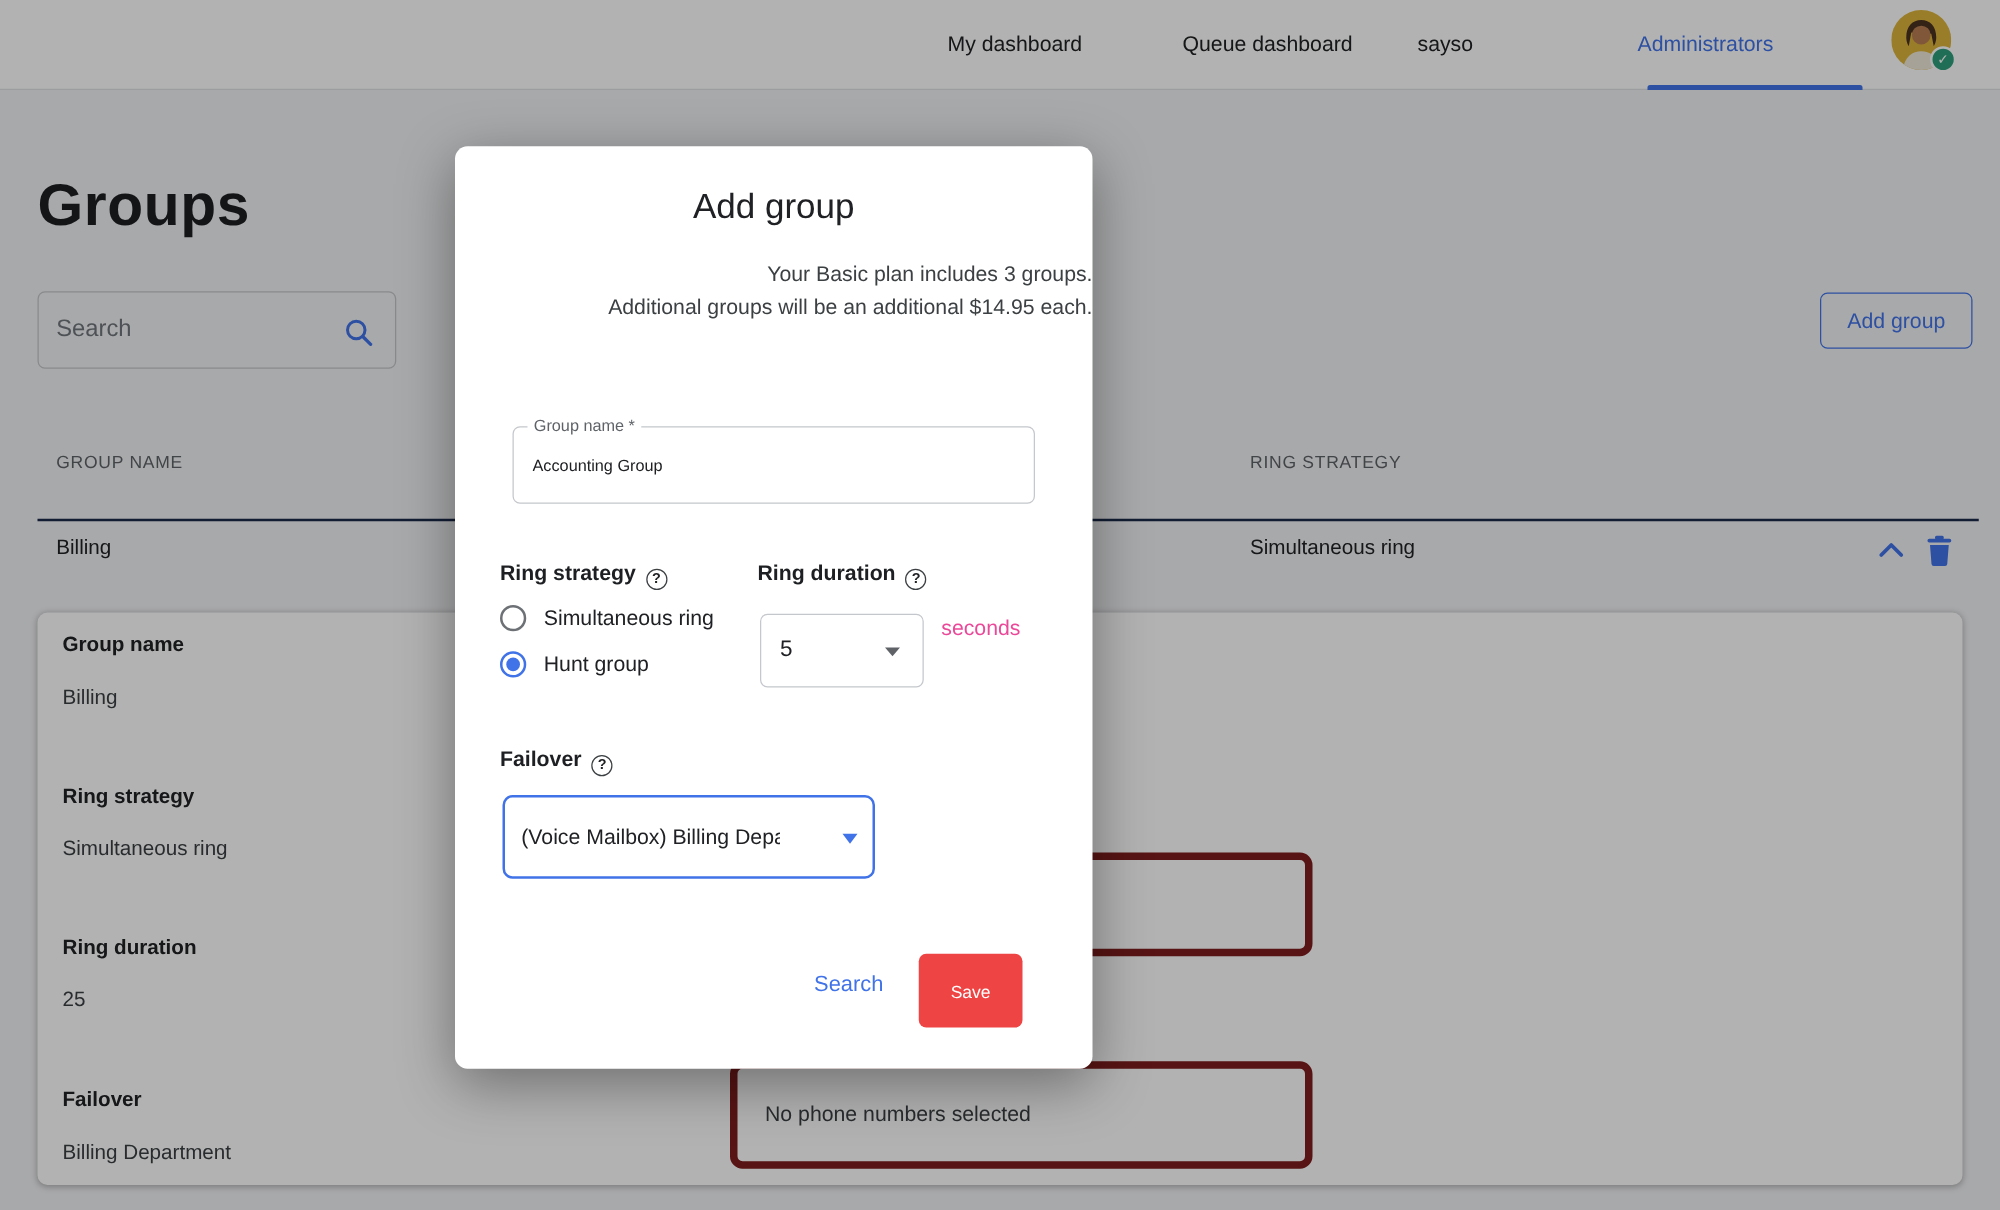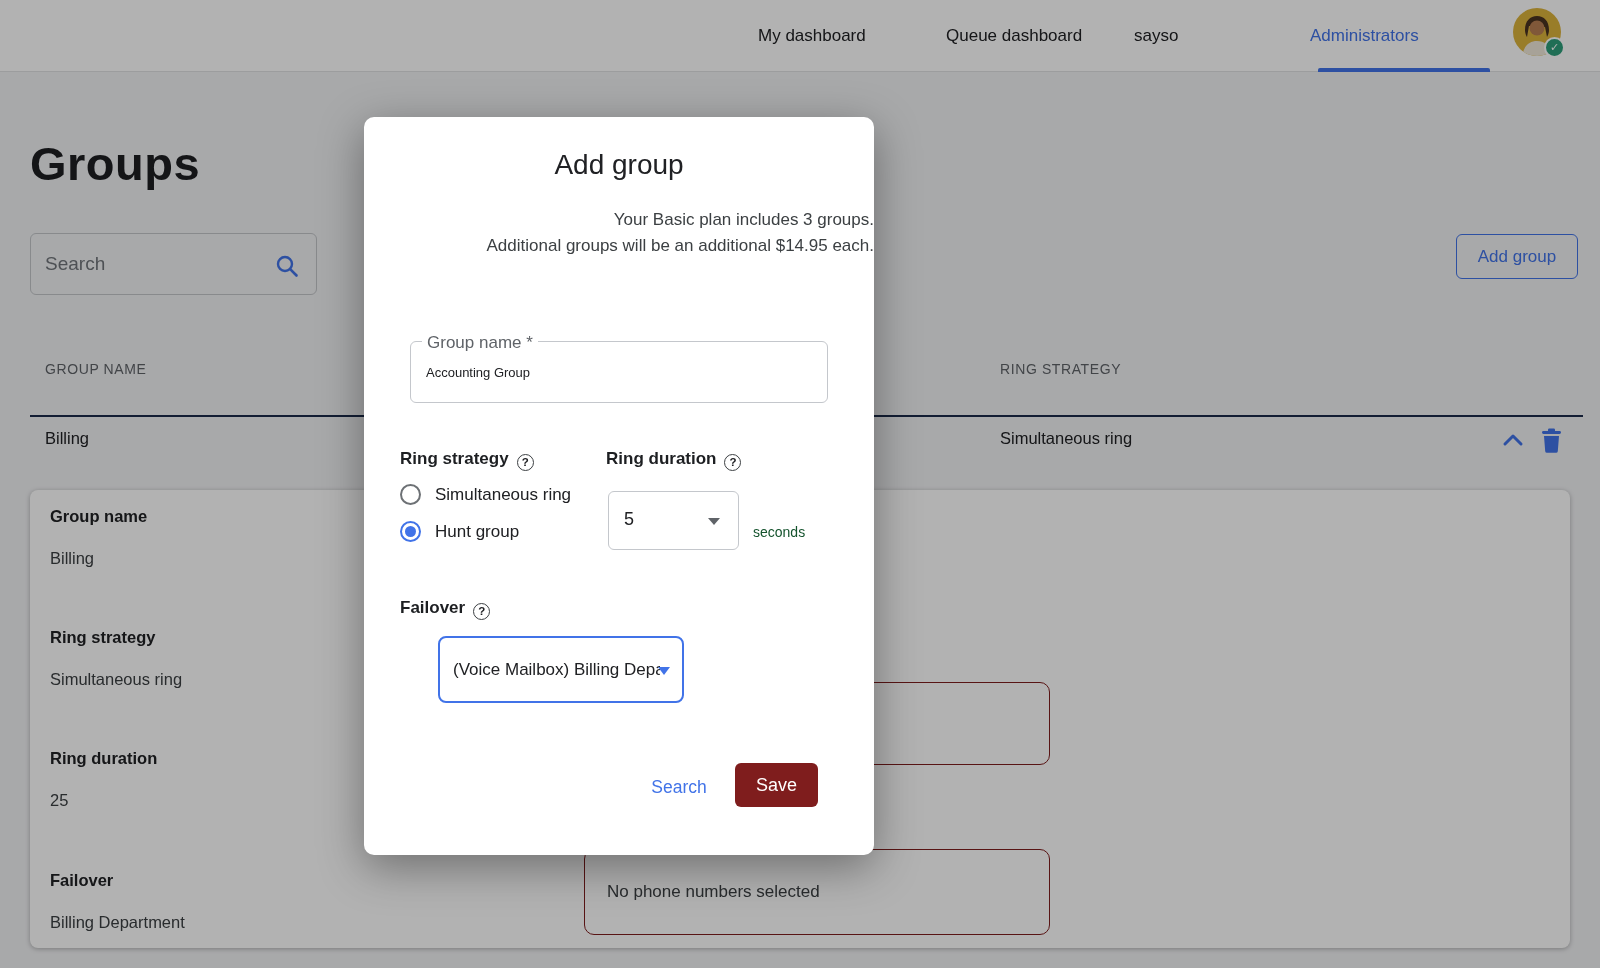--- a/index.html
+++ b/index.html
@@ -39,37 +39,37 @@
     color:#5f6368; letter-spacing:.6px; }
   .table-divider { position:absolute; left:30px; top:415px; width:1553px; height:2px;
     background:#1b2a4a; }
   .cell { position:absolute; top:429px; font-size:16.5px; color:#202124; }
   .row-icon { position:absolute; top:430px; cursor:pointer; }
   
   .panel { position:absolute; left:30px; top:490px; width:1540px; height:458px;
     background:#fff; border-radius:8px; box-shadow:0 1px 5px rgba(0,0,0,.28); }
   .detail-label { position:absolute; left:20px; font-size:16.5px; font-weight:700; color:#202124; }
   .detail-value { position:absolute; left:20px; font-size:16.5px; color:#3c4043; }
-  .bg-box { position:absolute; border:1px solid #7f1d1d; border-radius:10px; }
+  .bg-box { position:absolute; border:6px solid #7f1d1d; border-radius:10px; }
   .bg-box .empty-text { position:absolute; left:22px; top:50%; transform:translateY(-50%);
     font-size:17px; color:#3c4043; white-space:nowrap; }
   
   .overlay { position:absolute; left:0; top:0; width:1600px; height:968px;
     background:rgba(0,0,0,.30); z-index:50; }
   .modal { position:absolute; left:364px; top:117px; width:510px; height:738px;
     background:#fff; border-radius:10px; z-index:100;
     box-shadow:0 12px 45px rgba(0,0,0,.38); }
   .modal-title { position:absolute; left:0; top:32px; width:100%; text-align:center;
     font-size:28px; color:#202124; }
   .modal-subtitle { position:absolute; left:0; top:90px; width:100%; text-align:right;
     font-size:17px; line-height:26px; color:#3c4043; }
   .name-field { position:absolute; left:46px; top:224px; width:418px; height:62px;
     border:1px solid #c4c7cc; border-radius:6px; }
   .name-field .float-label { position:absolute; left:11px; top:-9px; background:#fff;
-    padding:0 5px; font-size:17px; color:#5f6368; }
+    padding:0 5px; font-size:13px; color:#5f6368; }
   .name-field input { position:absolute; left:15px; top:0; width:380px; height:60px;
     border:none; outline:none; background:transparent; font-size:13px; color:#202124;
     font-family:inherit; }
   .group-label { position:absolute; font-size:17px; font-weight:700; color:#1d1f22; }
   .help-icon { display:inline-flex; width:17px; height:17px; border:1.5px solid #3c4043;
     border-radius:50%; align-items:center; justify-content:center; font-size:11.5px;
     font-weight:700; color:#202124; margin-left:8px; vertical-align:-2px; cursor:pointer; }
   .help-icon::after { content:"?"; }
   .radio-row { position:absolute; left:36px; display:flex; align-items:center; cursor:pointer; }
   .radio { width:21px; height:21px; border:2px solid #6d7175; border-radius:50%;
@@ -77,32 +77,32 @@
   .radio.selected { border-color:#4173e8; }
   .radio.selected::after { content:""; position:absolute; left:3px; top:3px; width:11px;
     height:11px; border-radius:50%; background:#4173e8; }
   .radio-row .radio-label { margin-left:14px; font-size:17px; color:#202124; }
   .duration-select { position:absolute; left:244px; top:374px; width:131px; height:59px;
     border:1px solid #c4c7cc; border-radius:6px; cursor:pointer; }
   .duration-select .value { position:absolute; left:15px; top:17px; font-size:18px; color:#202124; }
   .caret-down { position:absolute; width:0; height:0; border-left:6px solid transparent;
     border-right:6px solid transparent; border-top:7px solid #5f6368; }
   .duration-select .caret-down { right:18px; top:26px; }
-  .seconds-label { position:absolute; left:389px; top:407px; font-size:14px; color:#14532d; }
-  .failover-select { position:absolute; left:38px; top:519px; width:246px; height:67px;
-    border:2px solid #4173e8; border-radius:8px; cursor:pointer;margin-left:36px; }
+  .seconds-label { position:absolute; left:389px; top:376px; font-size:17px; color:#ec4899; }
+  .failover-select { position:absolute; left:38px; top:519px; width:298px; height:67px;
+    border:2px solid #4173e8; border-radius:8px; cursor:pointer; }
   .failover-select .value { position:absolute; left:13px; top:22px; width:207px;
     font-size:17px; color:#202124; white-space:nowrap; overflow:hidden; }
   .failover-select .caret-down { right:12px; top:29px; border-top-color:#4173e8;
     border-top-width:8px; }
   .cancel-btn { position:absolute; left:275px; top:650px; width:80px; height:40px;
     background:transparent; border:none; color:#4173e8; font-size:17.5px; font-weight:500;
     font-family:inherit; cursor:pointer; }
-  .save-btn { position:absolute; left:371px; top:646px; width:83px; height:44px;
-    background:#7f1d1d; border:none; border-radius:6px; color:#fff; font-size:18px;
+  .save-btn { position:absolute; left:371px; top:646px; width:83px; height:59px;
+    background:#ef4444; border:none; border-radius:6px; color:#fff; font-size:14px;
     font-weight:500; font-family:inherit; cursor:pointer; }
 </style>
 </head>
 <body>
 
 <div class="topbar">
   <div class="nav-tab" style="left:758px">
     <span>My dashboard</span>
   </div>
   <div class="nav-tab" style="left:946px">

